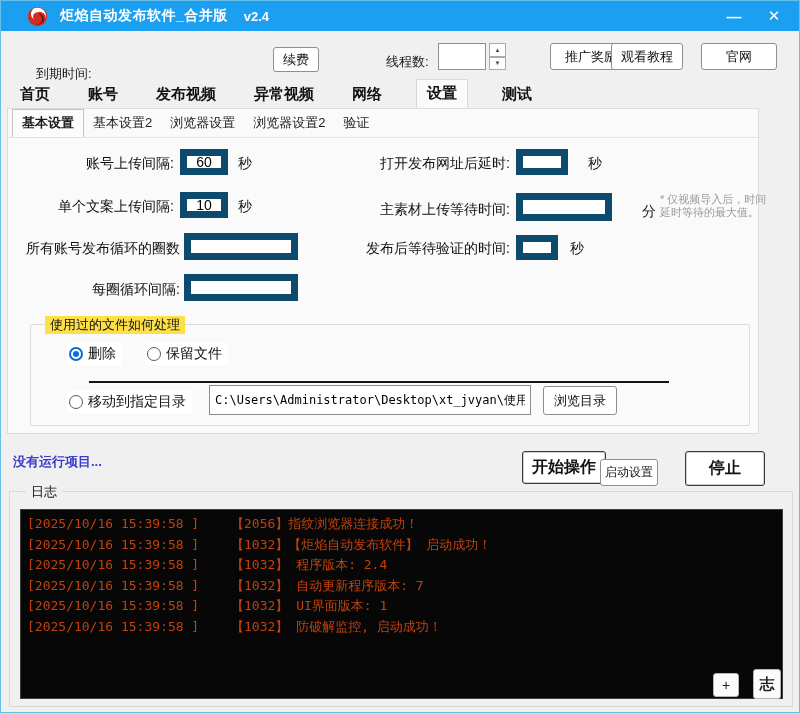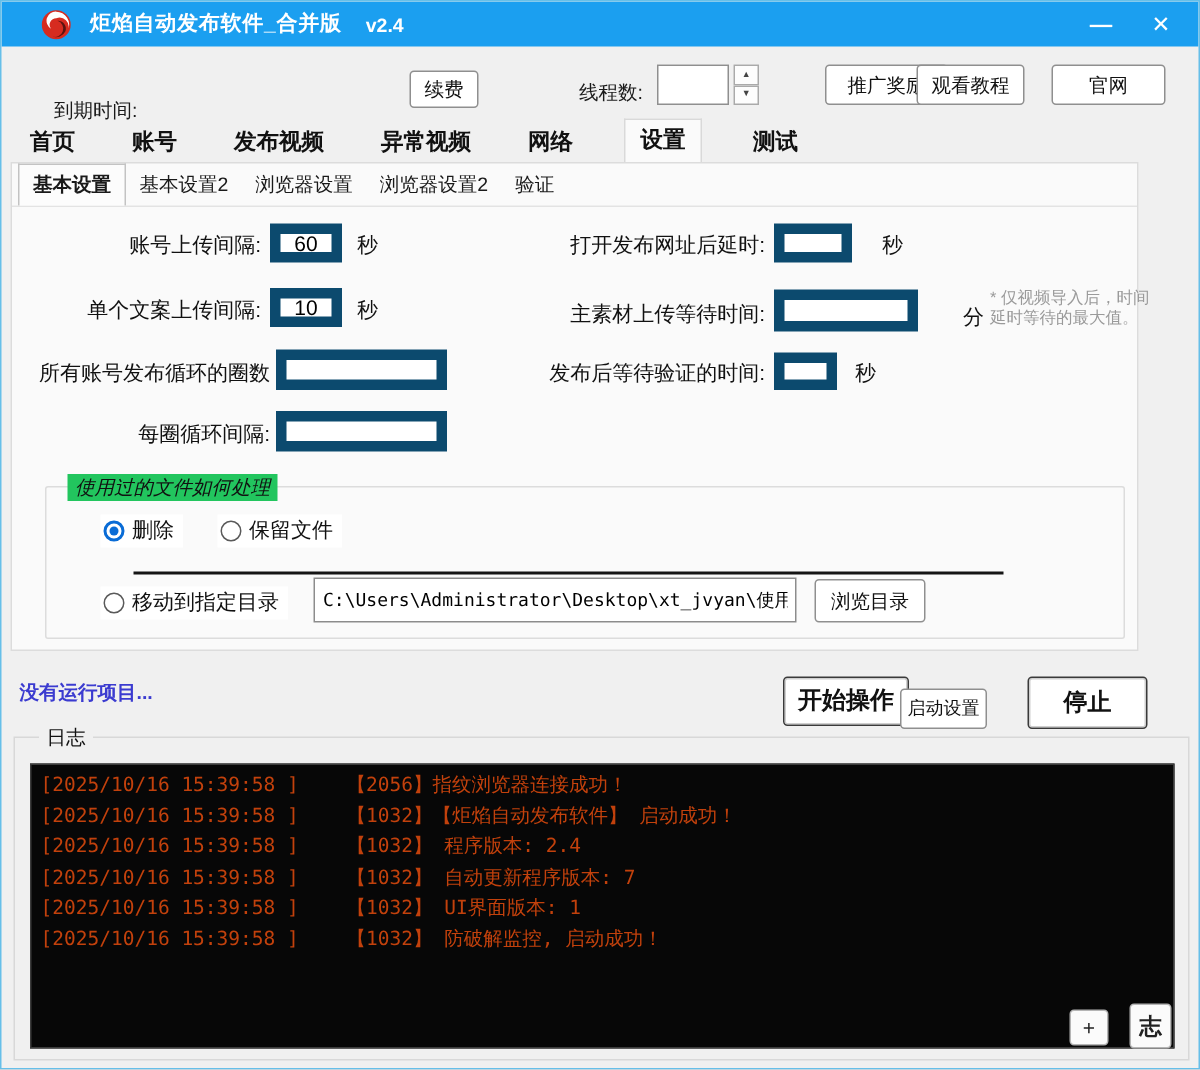--- a/index.html
+++ b/index.html
@@ -51,22 +51,22 @@
   .sub-tab.active{ background:#fcfcfc; border:1px solid #c3c3c3; border-bottom:none; font-weight:bold;}
   .sub-tab-line{ position:absolute; left:0; right:0; top:28px; height:1px; background:#e3e3e3;}
   .f-lbl{ position:absolute; font-size:14px; color:#111; text-align:right; white-space:nowrap;}
   .f-input{ position:absolute; background:#fff; border:7px solid #0c4a6e; border-radius:0;
      font-size:14px; text-align:center; }
   .f-unit{ position:absolute; font-size:14px; color:#111;}
   .f-note{ position:absolute; font-size:11px; color:#9a9a9a; line-height:13px; width:116px;}
   
   .groupbox{ position:absolute; left:22px; top:215px; width:720px; height:102px;
      border:1px solid #dcdcdc; border-radius:2px;}
-  .group-legend{ position:absolute; left:14px; top:-9px; background:#22c55e; padding:0 5px;
-     font-size:13px; color:#111; white-space:nowrap;font-style:italic;}
+  .group-legend{ position:absolute; left:14px; top:-9px; background:#fde047; padding:0 5px;
+     font-size:13px; color:#111; white-space:nowrap;}
   .radio-row{ position:absolute; display:flex; align-items:center; background:#fff; padding:2px 6px 2px 2px;}
   .radio{ width:14px; height:14px; border-radius:50%; border:1px solid #5a5a5a; background:#fff;
      display:inline-flex; align-items:center; justify-content:center; margin-right:5px; flex:0 0 auto;}
   .radio.checked{ border:2px solid #0a6cd6; }
   .radio.checked::after{ content:""; width:6px; height:6px; border-radius:50%; background:#0a6cd6;}
   .radio-label{ font-size:14px; color:#111; white-space:nowrap;}
   .sep-line{ position:absolute; left:58px; top:56px; width:580px; height:2px; background:#151515;}
   .path-input{ position:absolute; left:178px; top:60px; width:322px; height:30px;
      background:#fff; border:1px solid #8c8c8c; font-family:"DejaVu Sans Mono",monospace;
      font-size:12px; padding:0 5px; text-align:left;}

